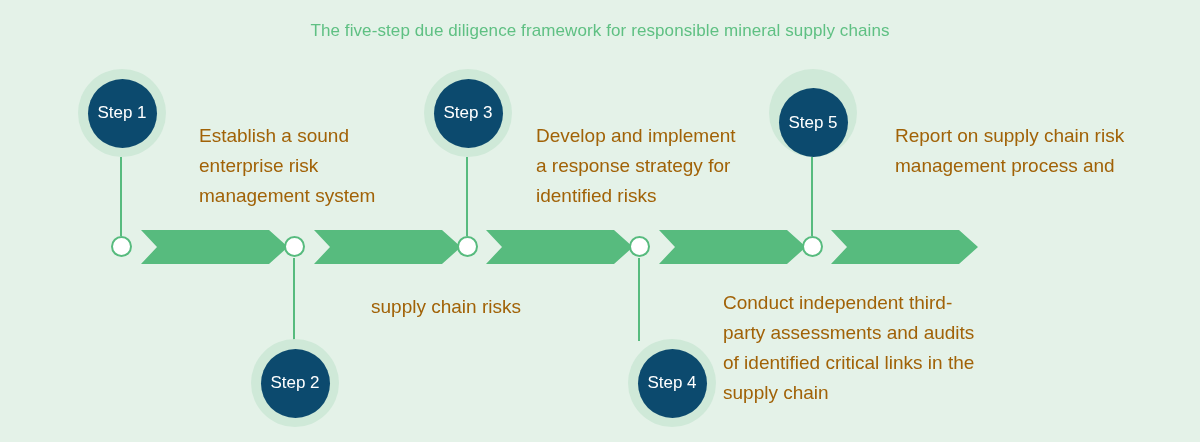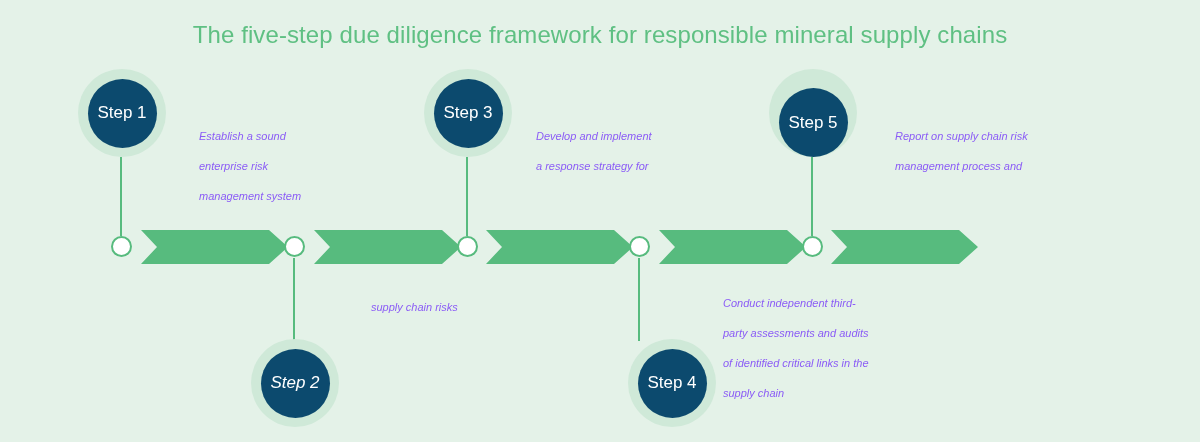--- a/index.html
+++ b/index.html
@@ -21,21 +21,21 @@
     background: #e4f2e8;
   }
 
   
   .title {
     position: absolute;
     left: 0;
     top: 21px;
     width: 1200px;
     text-align: center;
-    font-size: 24px;
+    font-size: 17px;
     color: #5fc083;
     letter-spacing: 0.1px;
     white-space: nowrap;
   }
 
   
   .timeline {
     position: absolute;
     left: 0;
     top: 230px;
@@ -90,24 +90,23 @@
     align-items: center;
     justify-content: center;
     color: #ffffff;
     font-size: 17px;
     white-space: nowrap;
   }
 
   
   .desc {
     position: absolute;
-    font-size: 11px;
+    font-size: 19px;
     line-height: 30px;
-    color: #8b5cf6;
-    font-style: italic;
+    color: #a16207;
   }
   .desc .line {
     white-space: nowrap;
   }
 </style>
 </head>
 <body>
 
 <div id="infographic">
 
@@ -130,33 +129,34 @@
       <div class="connector" style="left: 120px; top: 157px; height: 79px;"></div>
       <div class="step-circle" style="left: 78px; top: 69px;">
         <div class="inner">Step 1</div>
       </div>
       <div class="desc" style="left: 199px; top: 121px;">
         <div class="line">Establish a sound</div>
         <div class="line">enterprise risk</div>
         <div class="line">management system</div>
       </div>
       <div class="connector" style="left: 293px; top: 258px; height: 83px;"></div>
-      <div class="step-circle" style="left: 251px; top: 339px; font-style: italic;">
+      <div class="step-circle" style="left: 251px; top: 339px;">
         <div class="inner">Step 2</div>
       </div>
       <div class="desc" style="left: 371px; top: 292px;">
         <div class="line">supply chain risks</div>
       </div>
       <div class="connector" style="left: 466px; top: 157px; height: 79px;"></div>
       <div class="step-circle" style="left: 424px; top: 69px;">
         <div class="inner">Step 3</div>
       </div>
       <div class="desc" style="left: 536px; top: 121px;">
         <div class="line">Develop and implement</div>
         <div class="line">a response strategy for</div>
+        <div class="line">identified risks</div>
       </div>
       <div class="connector" style="left: 638px; top: 258px; height: 83px;"></div>
       <div class="step-circle" style="left: 628px; top: 339px;">
         <div class="inner">Step 4</div>
       </div>
       <div class="desc" style="left: 713px; top: 288px; margin-left: 10px;">
         <div class="line">Conduct independent third-</div>
         <div class="line">party assessments and audits</div>
         <div class="line">of identified critical links in the</div>
         <div class="line">supply chain</div>

